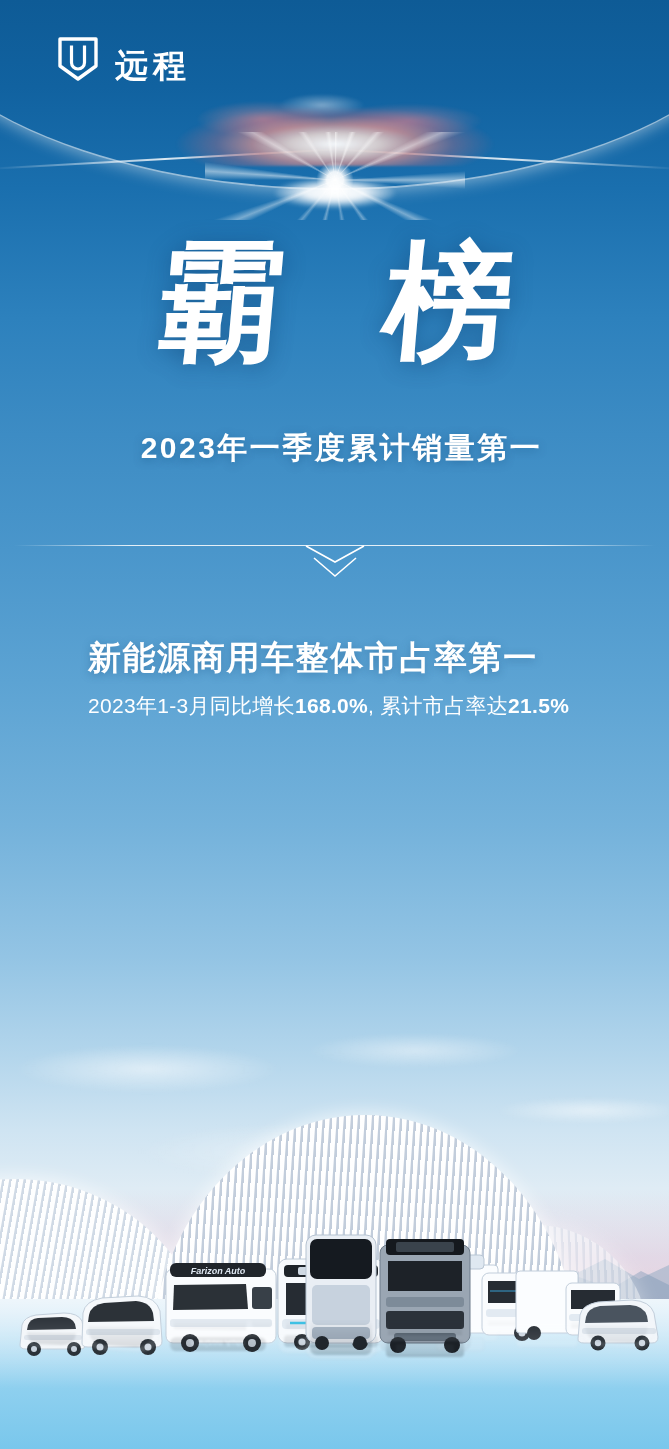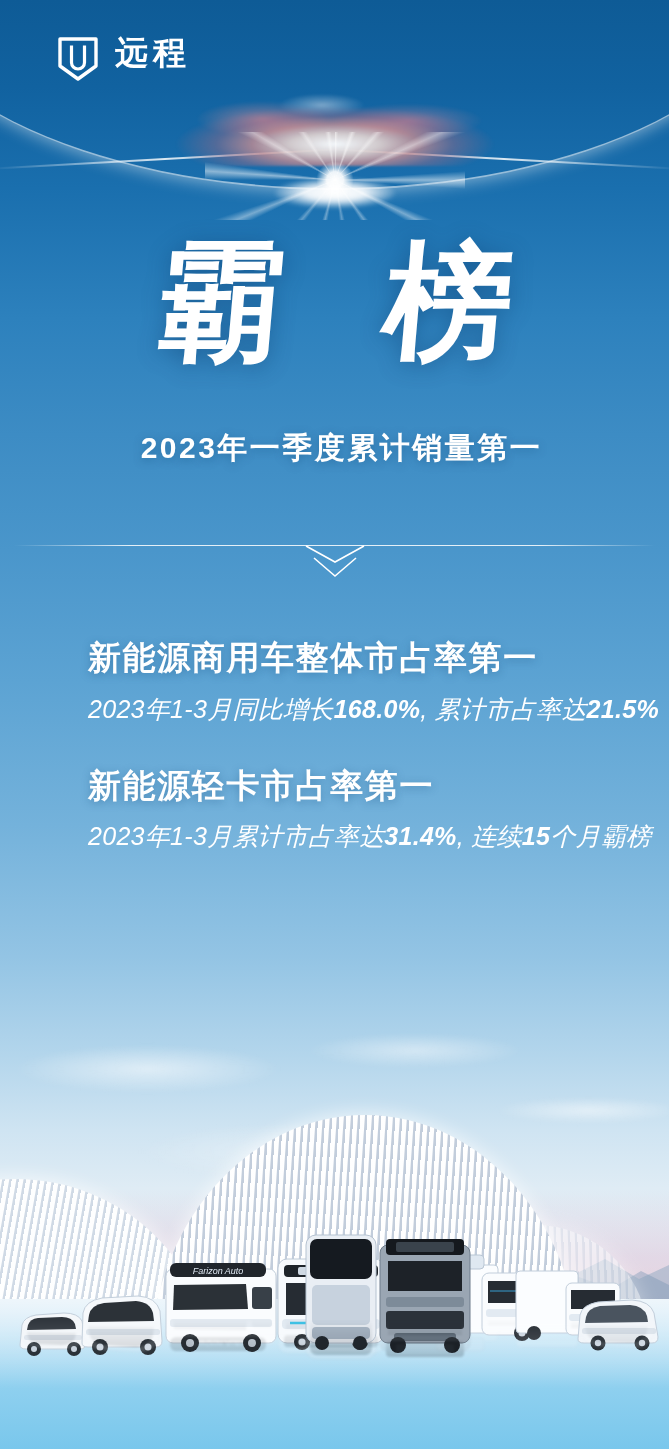--- a/index.html
+++ b/index.html
@@ -86,21 +86,21 @@
   }
   .ray-streak{
     position:absolute; top:98px; height:2px;
     background:linear-gradient(90deg, rgba(255,255,255,0), rgba(255,255,255,.85), rgba(255,255,255,0));
     filter:blur(.6px);
   }
   .ray-l{ left:-10px; width:350px; transform:rotate(-3.2deg); }
   .ray-r{ right:-10px; width:350px; transform:rotate(3.2deg); }
 
   
-  .logo-row{ position:absolute; left:57px; top:36px; display:flex; align-items:flex-start; gap:16px; z-index:8; }
+  .logo-row{ position:absolute; left:57px; top:36px; display:flex; align-items:flex-end; gap:16px; z-index:8; }
   .logo-mark{ width:42px; height:46px; }
   .logo-text{ color:#fff; font-size:33px; font-weight:700; letter-spacing:5px; line-height:1; }
 
   
   .hero-title{
     position:absolute; left:0; top:228px; width:669px;
     text-align:center; color:#fff;
     font-family:"Liberation Serif","DejaVu Serif",serif;
     font-size:128px; font-weight:700; letter-spacing:34px;
     text-indent:34px; line-height:1.18;
@@ -126,22 +126,22 @@
   
   .stats{ position:absolute; left:88px; top:636px; width:540px; z-index:5; }
   .stat-block{ margin-bottom:34px; }
   .stat-block:last-child{ margin-bottom:0; }
   .stat-head{
     color:#fff; font-size:33px; font-weight:700; letter-spacing:1.6px;
     line-height:1.32; margin-bottom:8px;
     text-shadow:0 2px 9px rgba(25,80,130,.4);
   }
   .stat-line{
-    color:#ffffff; font-size:25px; font-weight:400;
-    letter-spacing:.3px; line-height:1.68; white-space:nowrap;font-style:italic;
+    color:#ffffff; font-size:21px; font-weight:400;
+    letter-spacing:.3px; line-height:1.68; white-space:nowrap;
   }
   .stat-line b{ font-weight:700; }
 
   
   .scenery{ position:absolute; left:0; top:1000px; width:669px; height:449px; overflow:hidden; }
   .haze-clouds{
     position:absolute; left:0; top:0; width:669px; height:230px;
     background:
       radial-gradient(ellipse 190px 34px at 22% 30%, rgba(255,255,255,.55), rgba(255,255,255,0) 70%),
       radial-gradient(ellipse 150px 24px at 62% 22%, rgba(255,255,255,.45), rgba(255,255,255,0) 72%),
@@ -184,21 +184,21 @@
   .ground{
     position:absolute; left:0; bottom:0; width:669px; height:150px;
     background:linear-gradient(180deg, #cfe6f5 0%, #b3ddf3 26%, #8fd0ef 58%, #79c7ec 100%);
   }
   .ground-glow{
     position:absolute; left:0; bottom:60px; width:669px; height:90px;
     background:linear-gradient(180deg, rgba(255,255,255,.65), rgba(255,255,255,0));
   }
 
   
-  .fleet{ position:absolute; left:0; bottom:86px; width:552px; height:130px; }
+  .fleet{ position:absolute; left:0; bottom:86px; width:552px; height:130px;font-weight:bold; }
   .veh{ position:absolute; bottom:0; }
   .veh .refl{
     position:absolute; left:0; top:100%; width:100%; height:44px;
     transform:scaleY(-1); transform-origin:top;
     opacity:.3; filter:blur(1px);
     -webkit-mask-image:linear-gradient(180deg, rgba(0,0,0,.8), rgba(0,0,0,0));
             mask-image:linear-gradient(180deg, rgba(0,0,0,.8), rgba(0,0,0,0));
   }
 </style>
 </head>
@@ -235,24 +235,20 @@
         <path d="M2 1 L31 17 L60 1" stroke="#ffffff" stroke-width="1.6" fill="none"></path>
         <path d="M10 13 L31 31 L52 13" stroke="#ffffff" stroke-width="1.6" fill="none"></path>
       </svg>
     </span>
   </div>
 
   <div class="stats" id="stats">
       <div class="stat-block">
         <div class="stat-head">新能源商用车整体市占率第一</div>
         <div class="stat-line"><span>2023年1-3月同比增长</span><b>168.0%</b><span>, 累计市占率达</span><b>21.5%</b></div>
-      </div>
-      <div class="stat-block">
-        <div class="stat-head">新能源轻卡市占率第一</div>
-        <div class="stat-line"><span>2023年1-3月累计市占率达</span><b>31.4%</b><span>, 连续</span><b>15</b><span>个月霸榜</span></div>
       </div>
     </div>
 
   <div class="scenery">
     <div class="haze-clouds"></div>
     <div class="sunset-wash"></div>
 
     <svg class="mountains" viewBox="0 0 240 64" preserveAspectRatio="none">
       <path d="M0 64 L42 30 L70 44 L104 18 L140 40 L176 22 L210 42 L240 28 L240 64 Z" fill="#8fa9c2" opacity=".5"></path>
       <path d="M120 64 L150 40 L182 52 L212 34 L240 48 L240 64 Z" fill="#7e9ab6" opacity=".45"></path>

